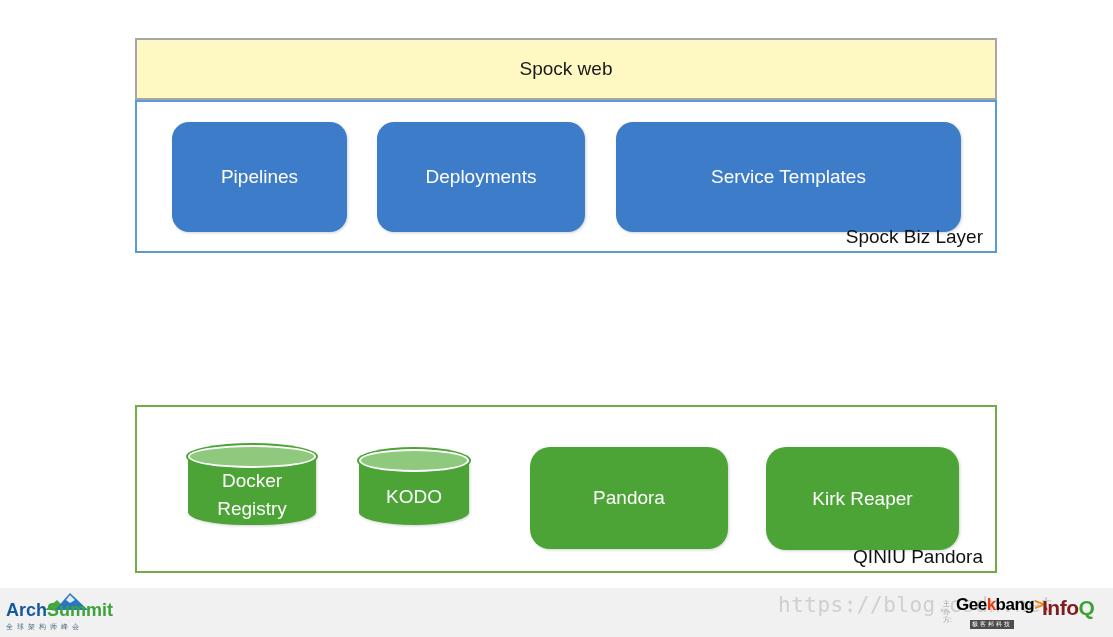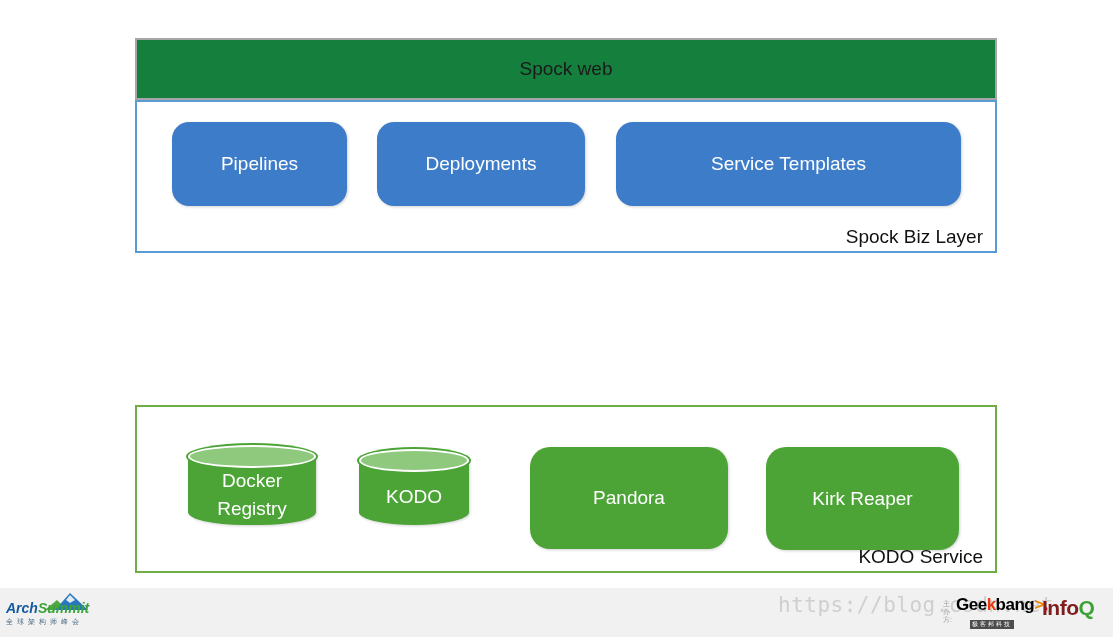--- a/index.html
+++ b/index.html
@@ -10,42 +10,42 @@
     font-family: "Liberation Sans", sans-serif;
     overflow: hidden;
     color: #1a1a1a;
   }
 
   
   .diagram { position: absolute; left: 135px; top: 38px; width: 862px; height: 535px; }
 
   .header-box {
     position: absolute; left: 0; top: 0; width: 862px; height: 62px;
-    border: 2px solid var(--gray-border); background: #15803d;
+    border: 2px solid var(--gray-border); background: #fef9c3;
     display: flex; align-items: center; justify-content: center;
     font-size: 19px;
   }
 
   .layer { position: absolute; left: 0; width: 862px; background: #fff; }
   .layer-biz     { top: 62px;  height: 153px; border: 2px solid var(--blue-border); }
   .layer-service { top: 215px; height: 152px; border: 2px solid var(--blue-border); }
   .layer-qiniu   { top: 367px; height: 168px; border: 2px solid var(--green-border); }
 
   .layer-label {
     position: absolute; right: 12px; bottom: 3px;
     font-size: 19px; color: #111; white-space: nowrap;
   }
 
   .node {
     position: absolute; border-radius: 17px;
     display: flex; align-items: center; justify-content: center;
     color: #fff; font-size: 19px; text-align: center;
     box-shadow: 1px 1px 3px rgba(0,0,0,.18);
   }
-  .node.biz     { background: var(--biz-box); top: 20px; height: 84px; }
+  .node.biz     { background: var(--biz-box); top: 20px; height: 110px; }
   .node.service { background: var(--service-box); top: 16px; height: 99px; }
   .node.qiniu   { background: var(--qiniu-box); border-radius: 20px; margin-top: 13px; }
 
   .b1 { left: 35px;  width: 175px; }
   .b2 { left: 240px; width: 208px; justify-content: center; }
   .b3 { left: 479px; width: 345px; }
 
   .s1 { left: 33px;  width: 180px; }
   .s2 { left: 239px; width: 211px; }
   .s3 { left: 479px; width: 348px; }
@@ -84,21 +84,21 @@
 
   .watermark {
     position: absolute; left: 778px; top: 5px; z-index: 1;
     font-family: "DejaVu Sans Mono", monospace;
     font-size: 21px; letter-spacing: 0.5px;
     color: var(--watermark); white-space: nowrap;
   }
 
   .archsummit { position: absolute; left: 6px; top: 12px; z-index: 2; }
   .as-mountain { position: absolute; left: 36px; top: -9px; }
-  .as-text { font-size: 14px; font-weight: bold; letter-spacing: 0; position: relative; z-index: 2; font-style: italic; }
+  .as-text { font-size: 18px; font-weight: bold; letter-spacing: 0; position: relative; z-index: 2; }
   .as-arch   { color: #15599F; }
   .as-summit { color: #3DA43C; }
   .as-tagline {
     margin-top: 1px; font-size: 7px; letter-spacing: 4px;
     color: #4a6b85; white-space: nowrap;
   }
 
   .organizer {
     position: absolute; left: 943px; top: 12px; z-index: 2;
     width: 10px; font-size: 7px; line-height: 8px; color: #9a9a9a;
@@ -154,21 +154,21 @@
       <div class="cyl-body"></div>
       <div class="cyl-top"></div>
       <div class="cyl-label">KODO</div>
     </div>
     <div class="node qiniu q1">
       <span>Pandora</span>
     </div>
     <div class="node qiniu q2">
       <span>Kirk Reaper</span>
     </div>
-    <div class="layer-label">KODO Service</div>
+    <div class="layer-label">QINIU Pandora</div>
   </div>
 
 </div>
 
 <div class="footer">
 
   <div class="watermark">https://blog.csdn.net</div>
 
   <div class="archsummit">
     <svg class="as-mountain" width="52" height="22" viewBox="0 0 52 22">

